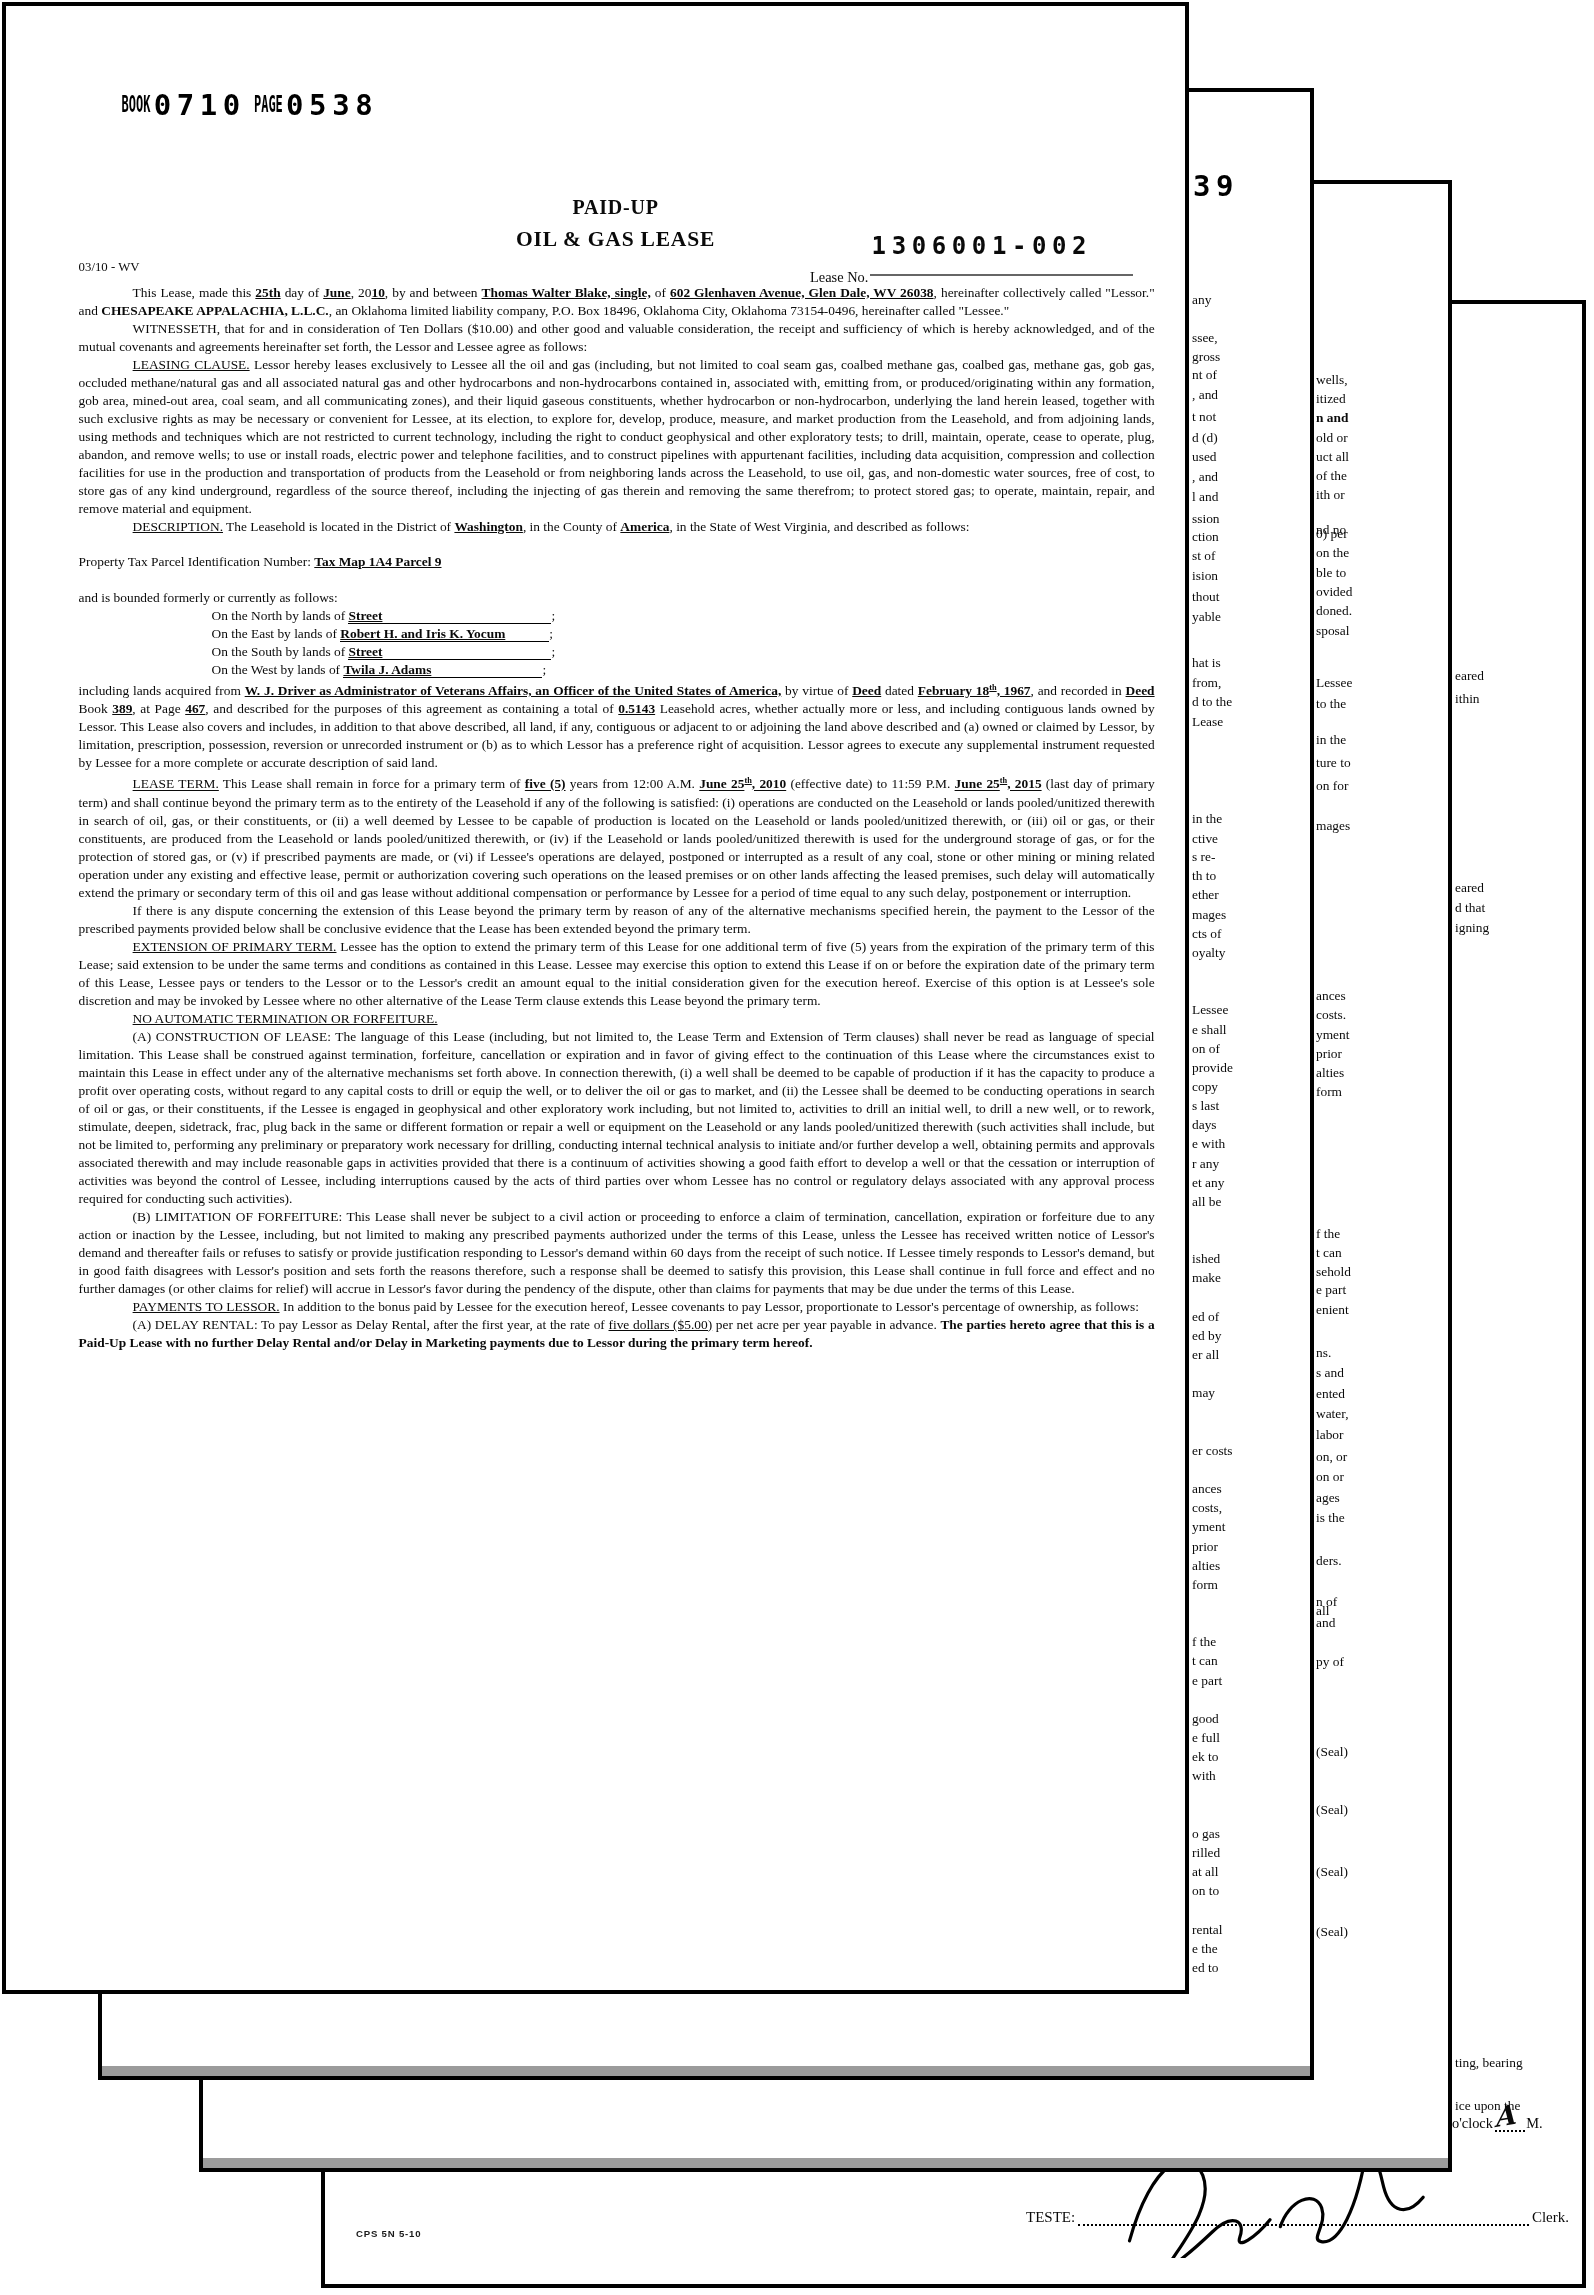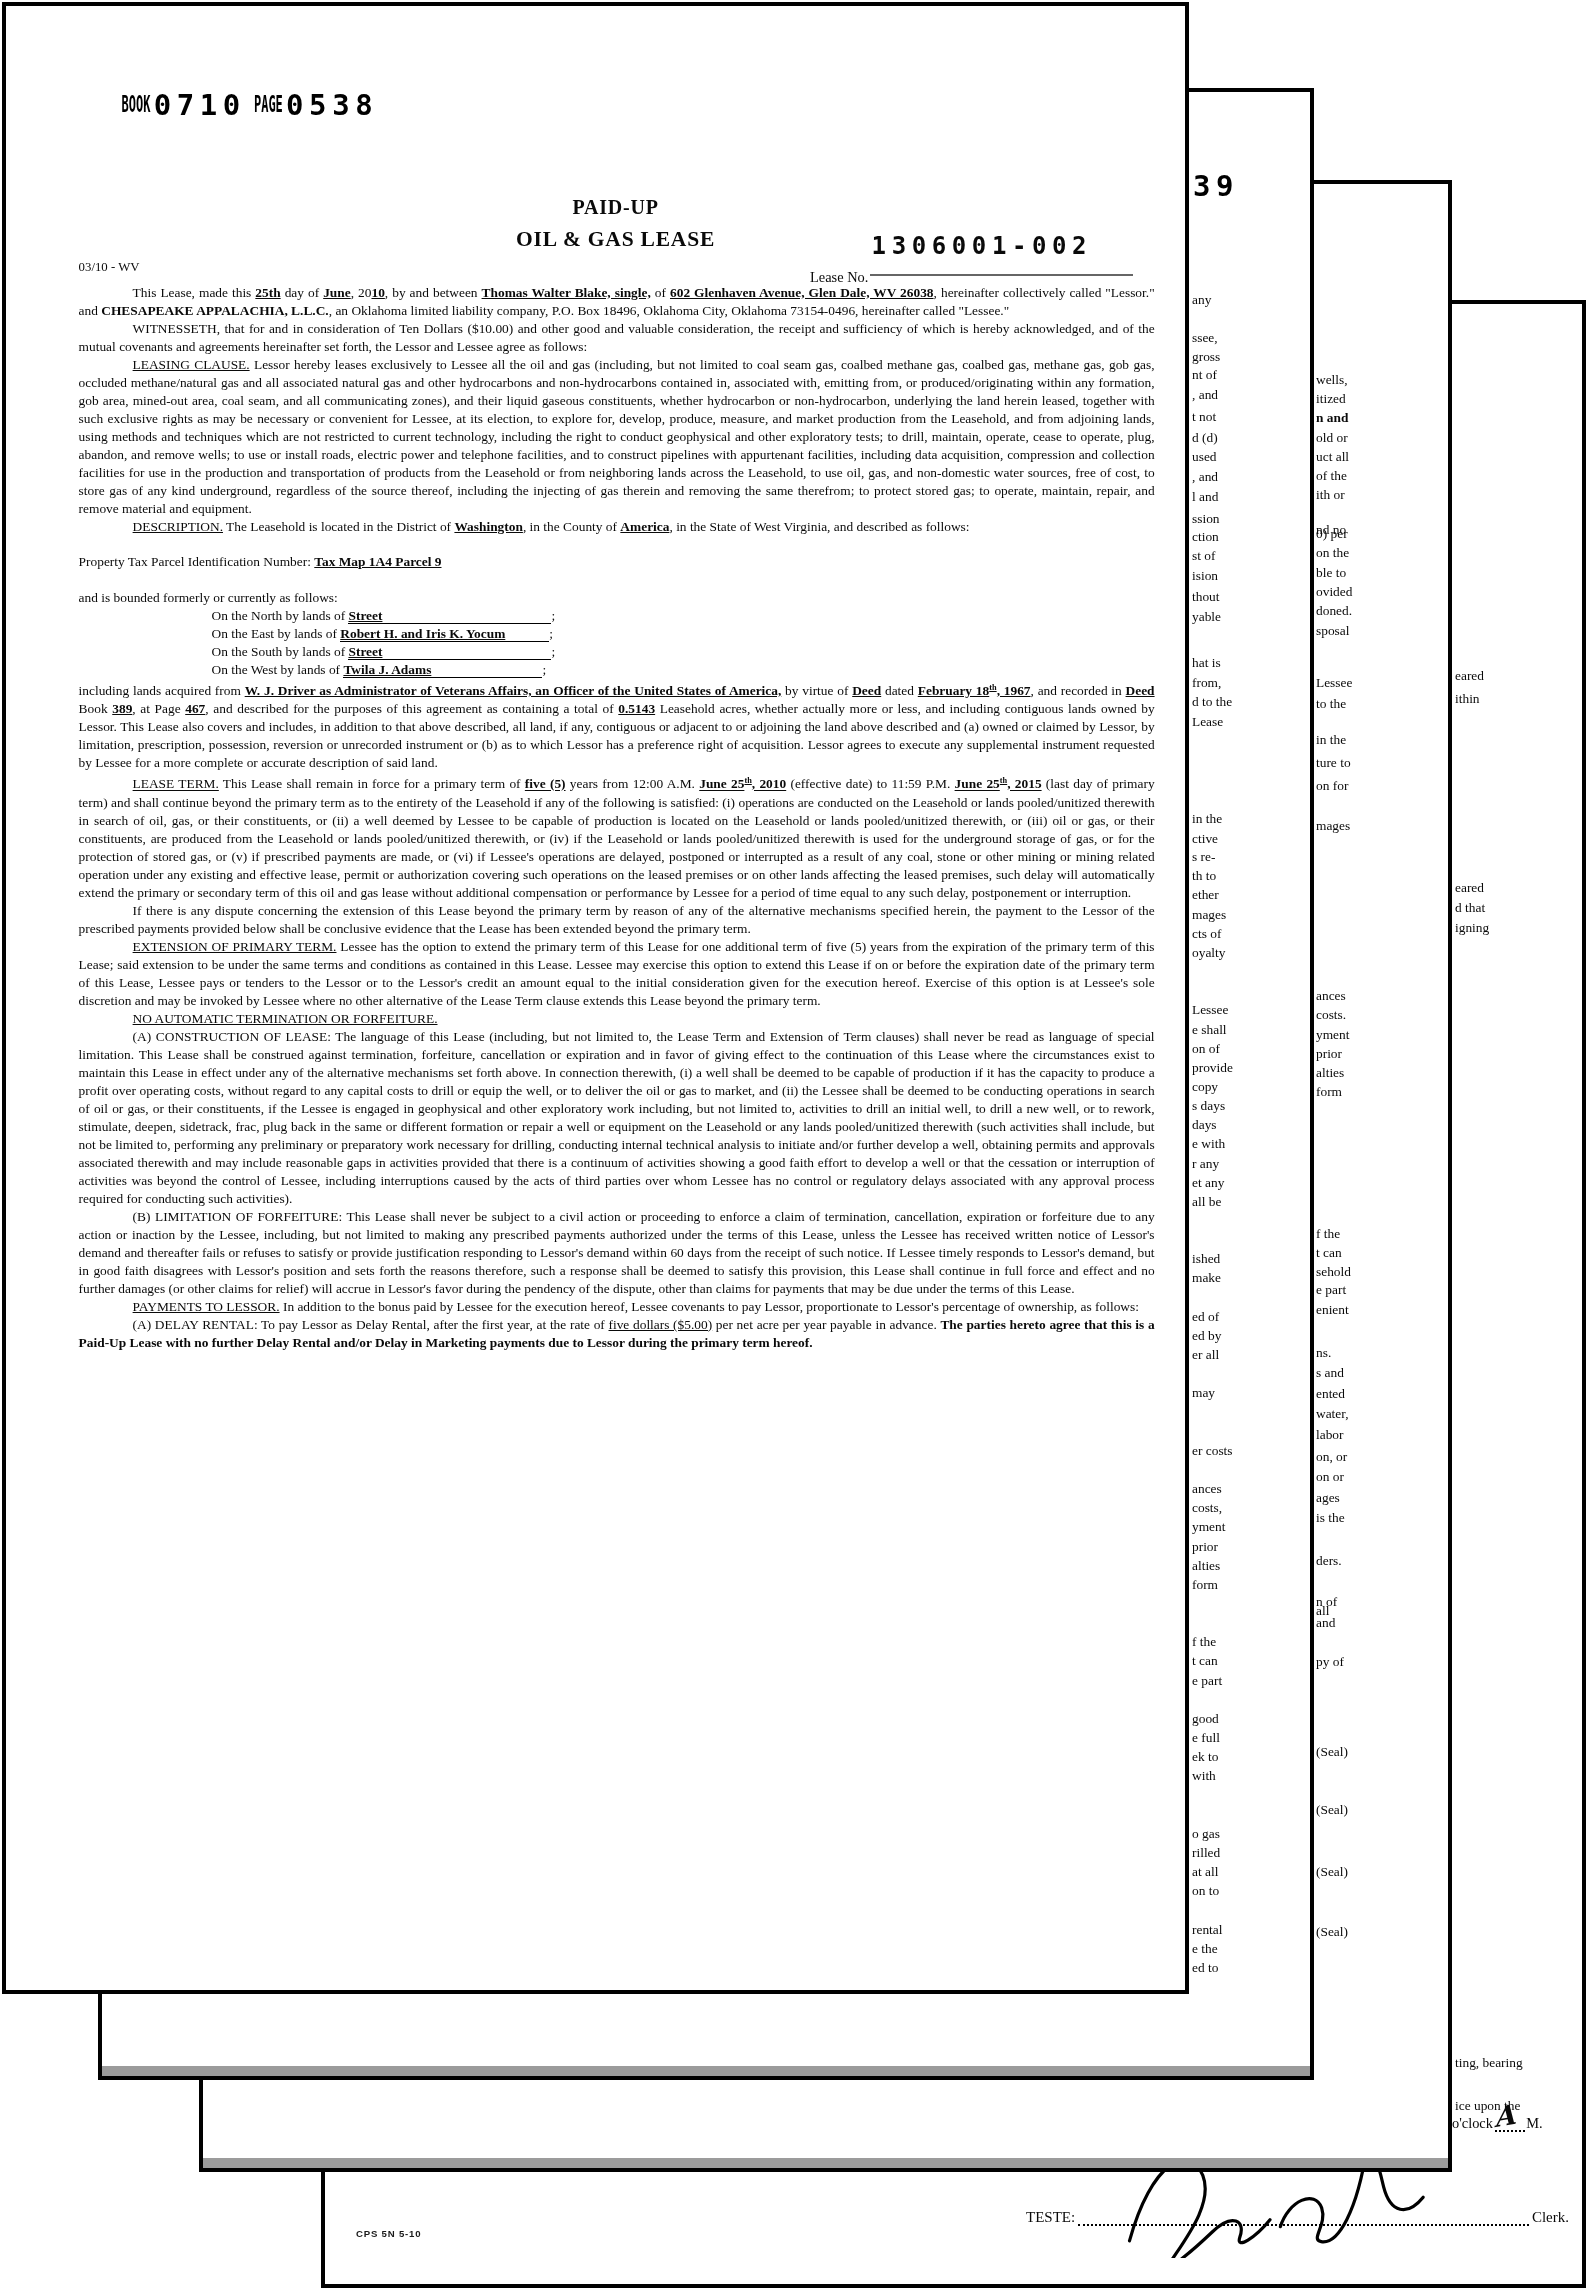--- a/index.html
+++ b/index.html
@@ -171,21 +171,21 @@
       <div class="frag" style="top: 776px;">th to</div>
       <div class="frag" style="top: 795px;">ether</div>
       <div class="frag" style="top: 815px;">mages</div>
       <div class="frag" style="top: 834px;">cts of</div>
       <div class="frag" style="top: 853px;">oyalty</div>
       <div class="frag" style="top: 910px;">Lessee</div>
       <div class="frag" style="top: 930px;">e shall</div>
       <div class="frag" style="top: 949px;">on of</div>
       <div class="frag" style="top: 968px;">provide</div>
       <div class="frag" style="top: 987px;">copy</div>
-      <div class="frag" style="top: 1006px;">s days</div>
+      <div class="frag" style="top: 1006px;">s last</div>
       <div class="frag" style="top: 1025px;">days</div>
       <div class="frag" style="top: 1044px;">e with</div>
       <div class="frag" style="top: 1064px;">r any</div>
       <div class="frag" style="top: 1083px;">et any</div>
       <div class="frag" style="top: 1102px;">all be</div>
       <div class="frag" style="top: 1159px;">ished</div>
       <div class="frag" style="top: 1178px;">make</div>
       <div class="frag" style="top: 1217px;">ed of</div>
       <div class="frag" style="top: 1236px;">ed by</div>
       <div class="frag" style="top: 1255px;">er all</div>

